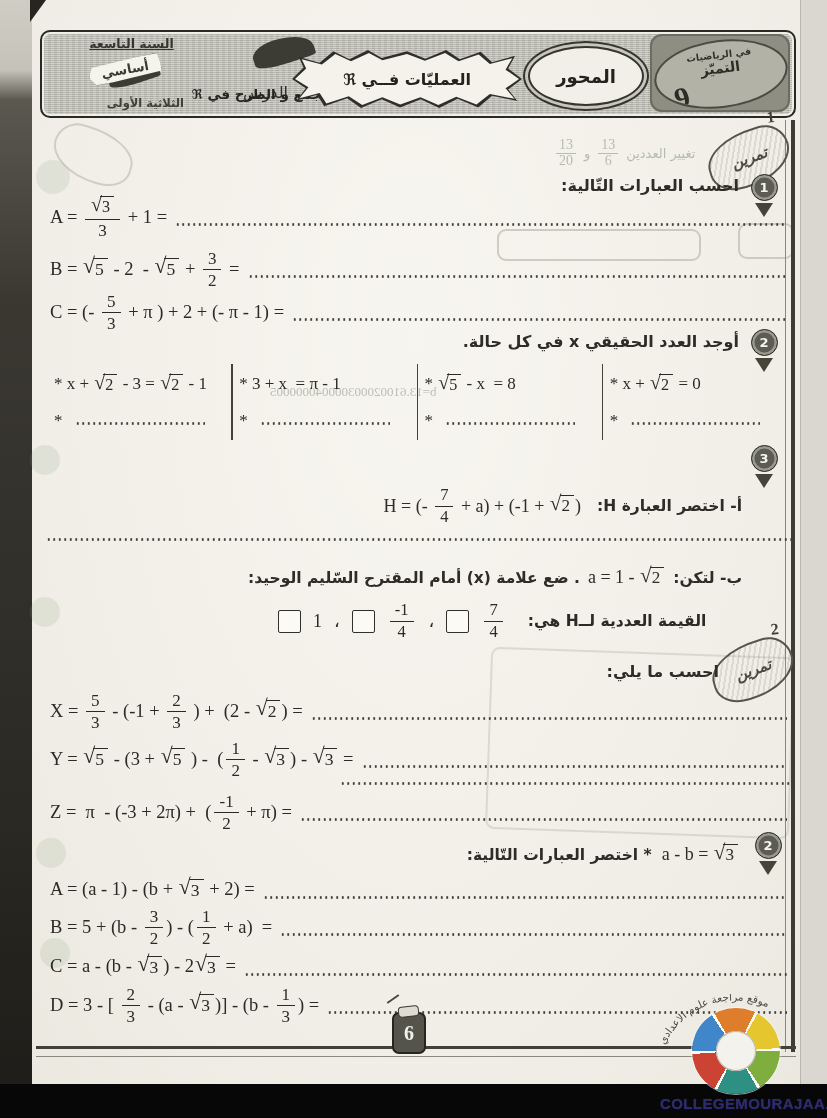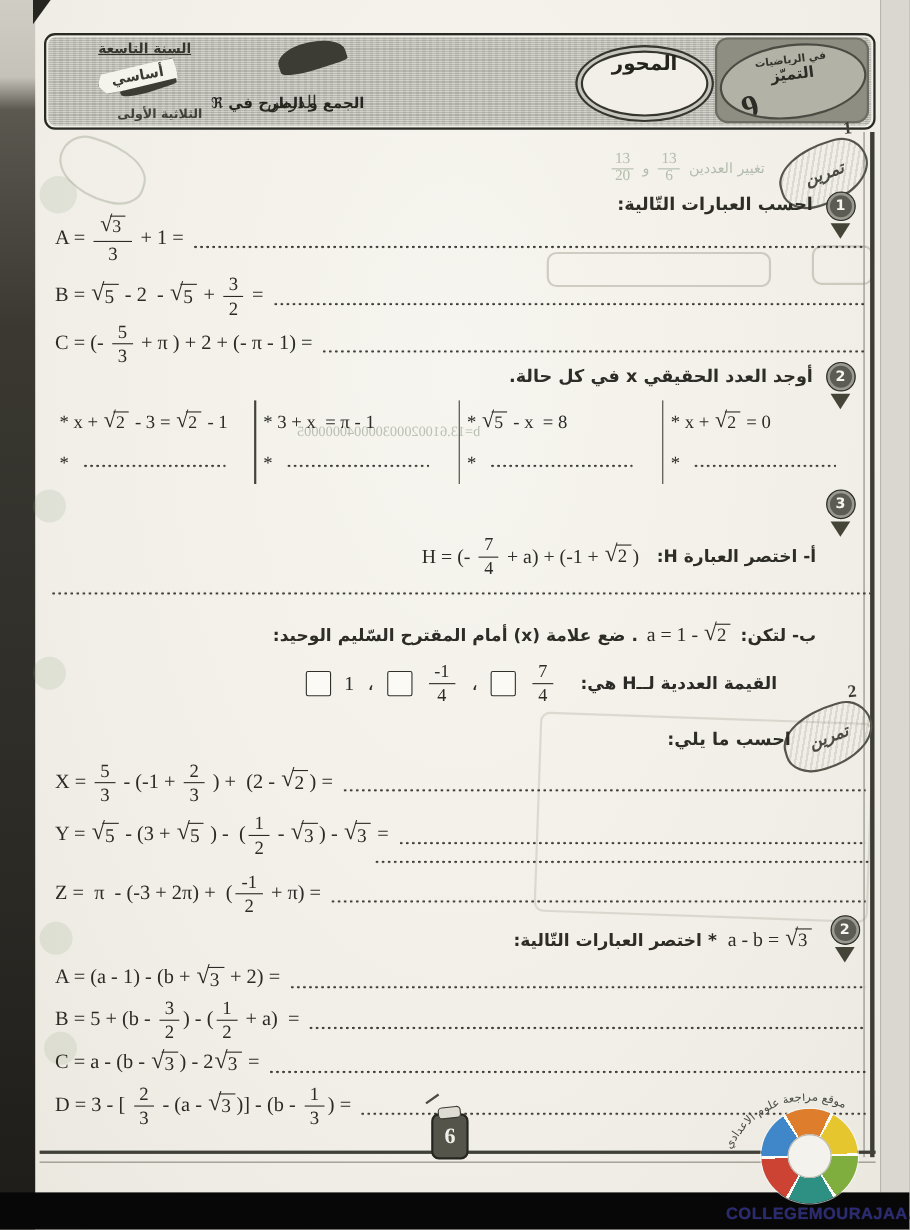--- a/index.html
+++ b/index.html
@@ -39,21 +39,21 @@
   .lesson-badge .lab{position:absolute;right:66px;top:47px;font-size:16px;font-weight:400;color:#2f2e28;}
   .lesson-badge .tit{position:absolute;right:0px;top:50px;width:185px;font-size:13.5px;font-weight:700;color:#26251f;}
   .starburst-wrap{position:absolute;left:250px;top:18px;width:230px;height:58px;}
   .burst{position:absolute;inset:0;background:#2f2e28;
      clip-path:polygon(0% 50%,5% 30%,3% 12%,12% 22%,18% 2%,25% 16%,33% 0%,39% 14%,50% 2%,58% 15%,67% 0%,73% 16%,82% 3%,87% 21%,97% 10%,94% 32%,100% 50%,94% 68%,98% 88%,87% 79%,81% 99%,72% 84%,64% 100%,56% 85%,47% 99%,39% 85%,30% 100%,24% 83%,14% 97%,11% 77%,2% 87%,6% 66%);}
   .burst.inner{inset:3px;background:#f4f2ea;}
   .burst-text{position:absolute;inset:0;display:flex;align-items:center;justify-content:center;
       font-size:16px;font-weight:700;color:#23221c;direction:rtl;font-family:"DejaVu Serif","DejaVu Sans",serif;}
   .axis-badge{position:absolute;left:486px;top:14px;width:112px;height:56px;border-radius:50%;
       background:#f1efe7;border:2px solid #35342d;box-shadow:0 0 0 3px #c7c6be,0 0 0 5px #35342d;
-      display:flex;justify-content:center;font-size:18px;font-weight:700;color:#23221c;
+      display:flex;align-items:center;justify-content:center;font-size:18px;font-weight:700;color:#23221c;
       font-family:"DejaVu Serif","DejaVu Sans",serif;}
   .series-badge{position:absolute;left:608px;top:2px;width:140px;height:78px;border-radius:12px;background:#8f8e83;
       box-shadow:inset 0 0 0 2px #6d6c62;}
   .series-oval{position:absolute;left:4px;top:6px;width:130px;height:64px;border-radius:50%;
       background:#b3b2a6;border:2px solid #4c4b43;transform:rotate(-7deg);overflow:hidden;text-align:center;direction:rtl;}
   .series-oval .sub{font-size:9.5px;font-weight:700;color:#33322c;margin-top:7px;}
   .series-oval .nam{font-size:14px;font-weight:700;color:#2c2b25;}
   .series-oval .num{position:absolute;left:16px;bottom:-4px;font-size:30px;font-weight:700;color:#2c2b25;
       font-family:"Liberation Serif",serif;transform:rotate(-8deg);}
   
@@ -161,20 +161,25 @@
       <div class="l1">السنة التاسعة</div>
       <div class="swoosh" style="left:58px;top:26px;width:52px;height:22px;"></div>
       <div class="l2">أساسي</div>
       <div class="l3">الثلاثية الأولى</div>
     </div>
     <div class="lesson-badge">
       <div class="swoosh" style="right:40px;top:2px;width:62px;height:26px;"></div>
       <div class="lab">الدرس</div>
       <div class="tit">الجمع و الطرح في ℜ</div>
     </div>
+    <div class="starburst-wrap">
+      <div class="burst"></div>
+      <div class="burst inner"></div>
+      <div class="burst-text">العمليّات فــي ℜ</div>
+    </div>
     <div class="axis-badge">
       <span>المحور</span>
     </div>
     <div class="series-badge">
       <div class="series-oval">
         <div class="sub">في الرياضيات</div>
         <div class="nam">التميّز</div>
         <div class="num">9</div>
       </div>
     </div>

